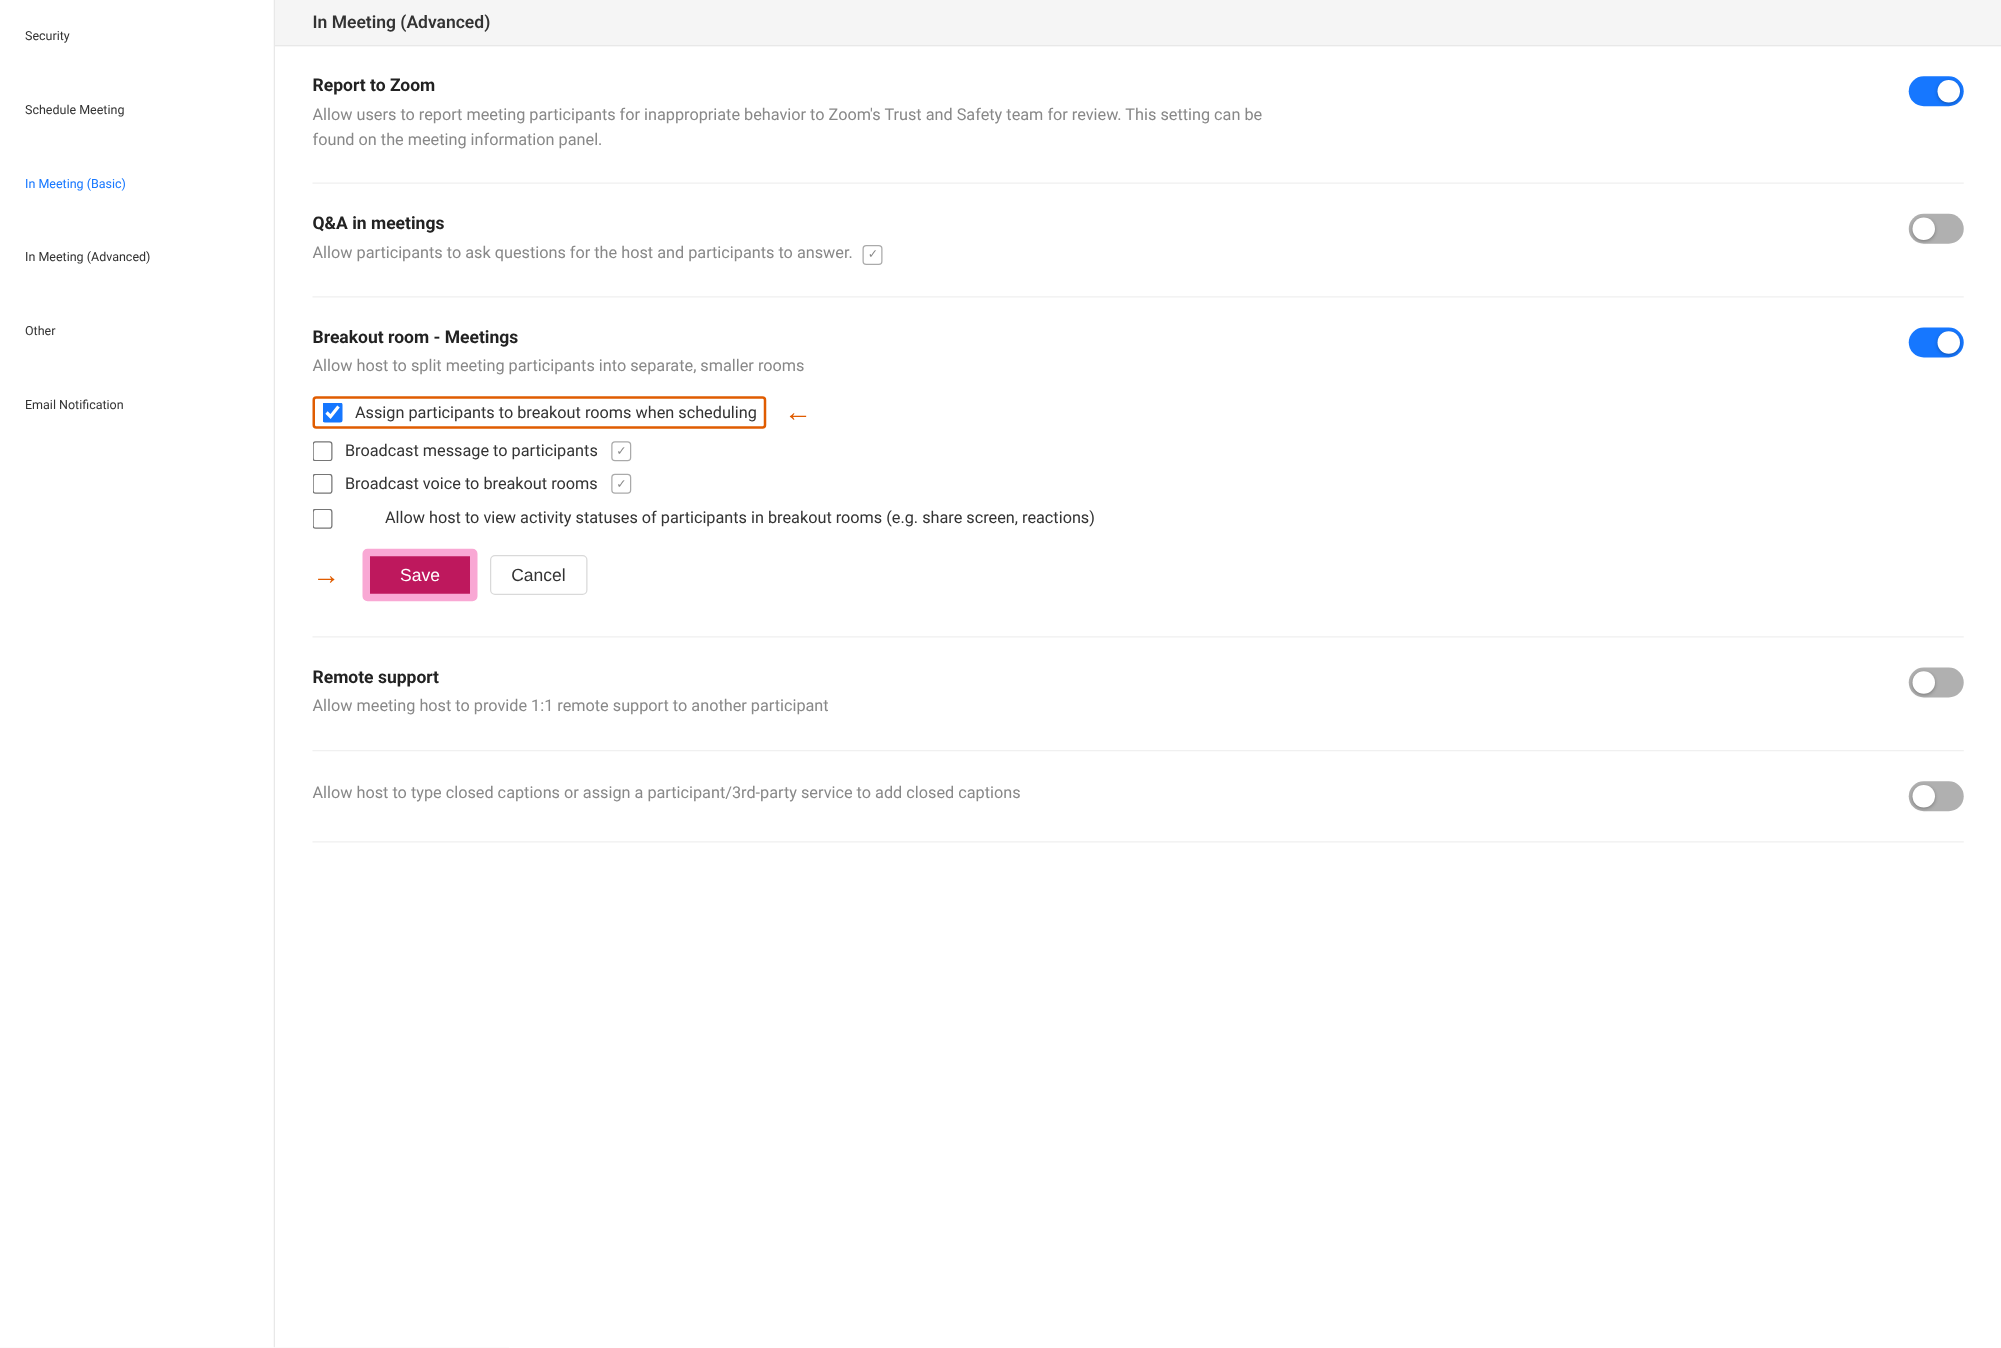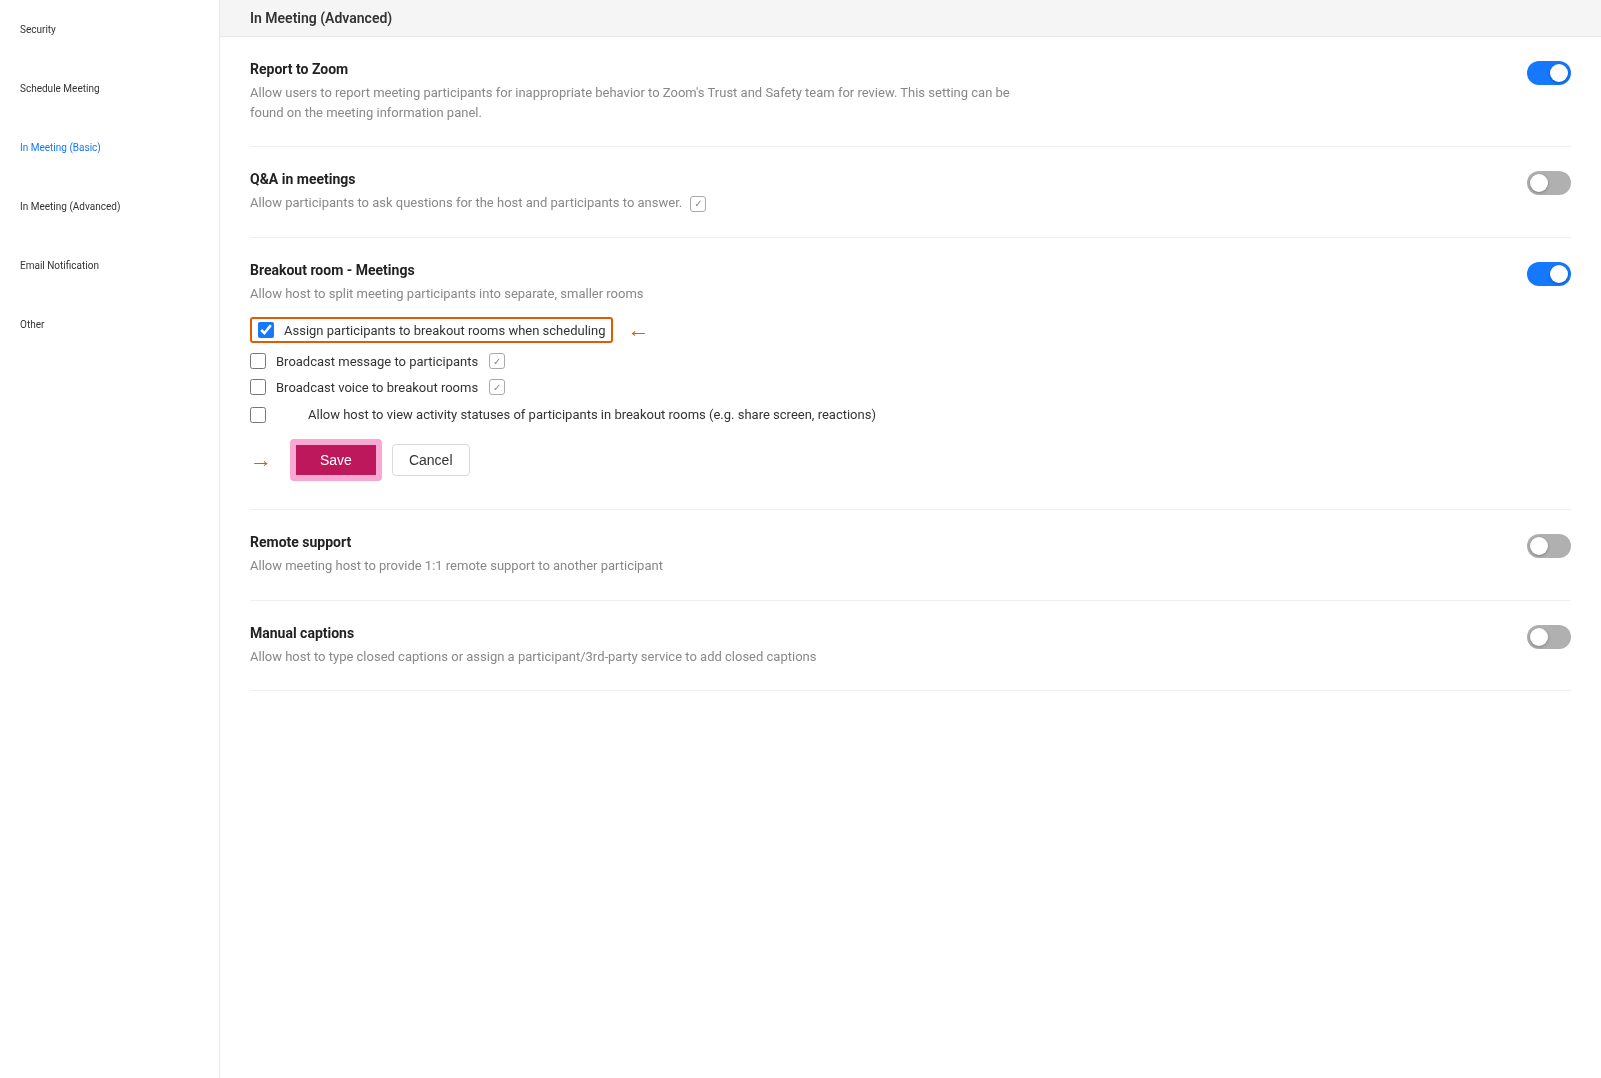--- a/index.html
+++ b/index.html
@@ -203,24 +203,24 @@
     <div class="sidebar-item">
       <span>Schedule Meeting</span>
     </div>
     <div class="sidebar-item active">
       <span>In Meeting (Basic)</span>
     </div>
     <div class="sidebar-item">
       <span>In Meeting (Advanced)</span>
     </div>
     <div class="sidebar-item">
+      <span>Other</span>
+    </div>
+    <div class="sidebar-item">
       <span>Email Notification</span>
-    </div>
-    <div class="sidebar-item">
-      <span>Other</span>
     </div>
   </div>
 
   <div class="main">
     <div class="section-header">
       <span>In Meeting (Advanced)</span>
     </div>
 
     <div class="content">
 
@@ -318,21 +318,20 @@
             <div class="toggle off">
               <div class="toggle-knob"></div>
             </div>
           </div>
         </div>
       </div>
 
       <div class="setting-block">
         <div class="setting-row">
           <div>
-            <div class="setting-title">Manual captions</div>
             <div class="setting-desc">Allow host to type closed captions or assign a participant/3rd-party service to add closed captions</div>
           </div>
           <div class="toggle-wrap">
             <div class="toggle off">
               <div class="toggle-knob"></div>
             </div>
           </div>
         </div>
       </div>
 

